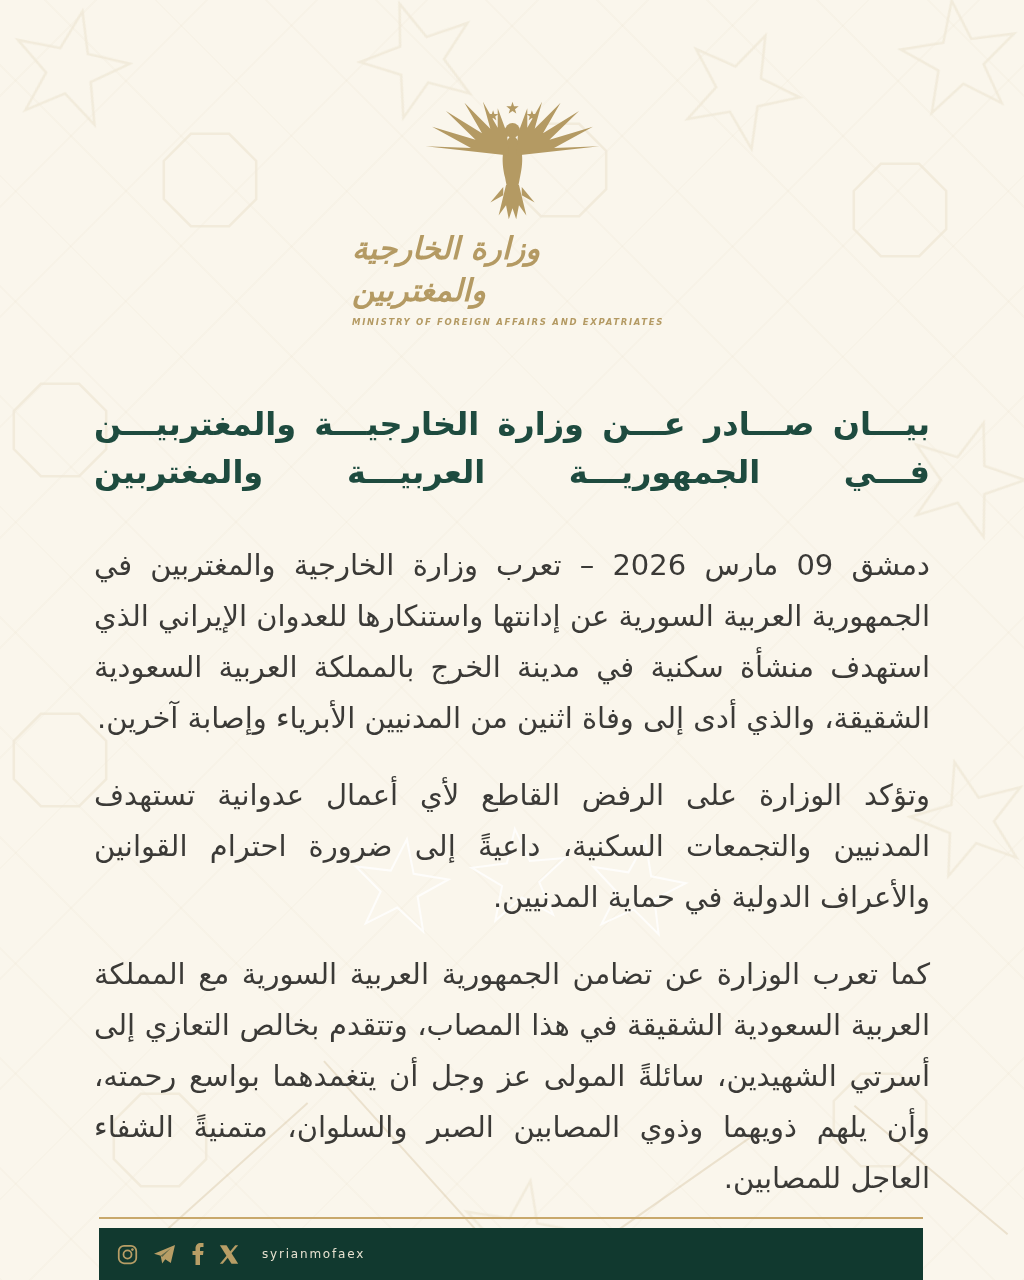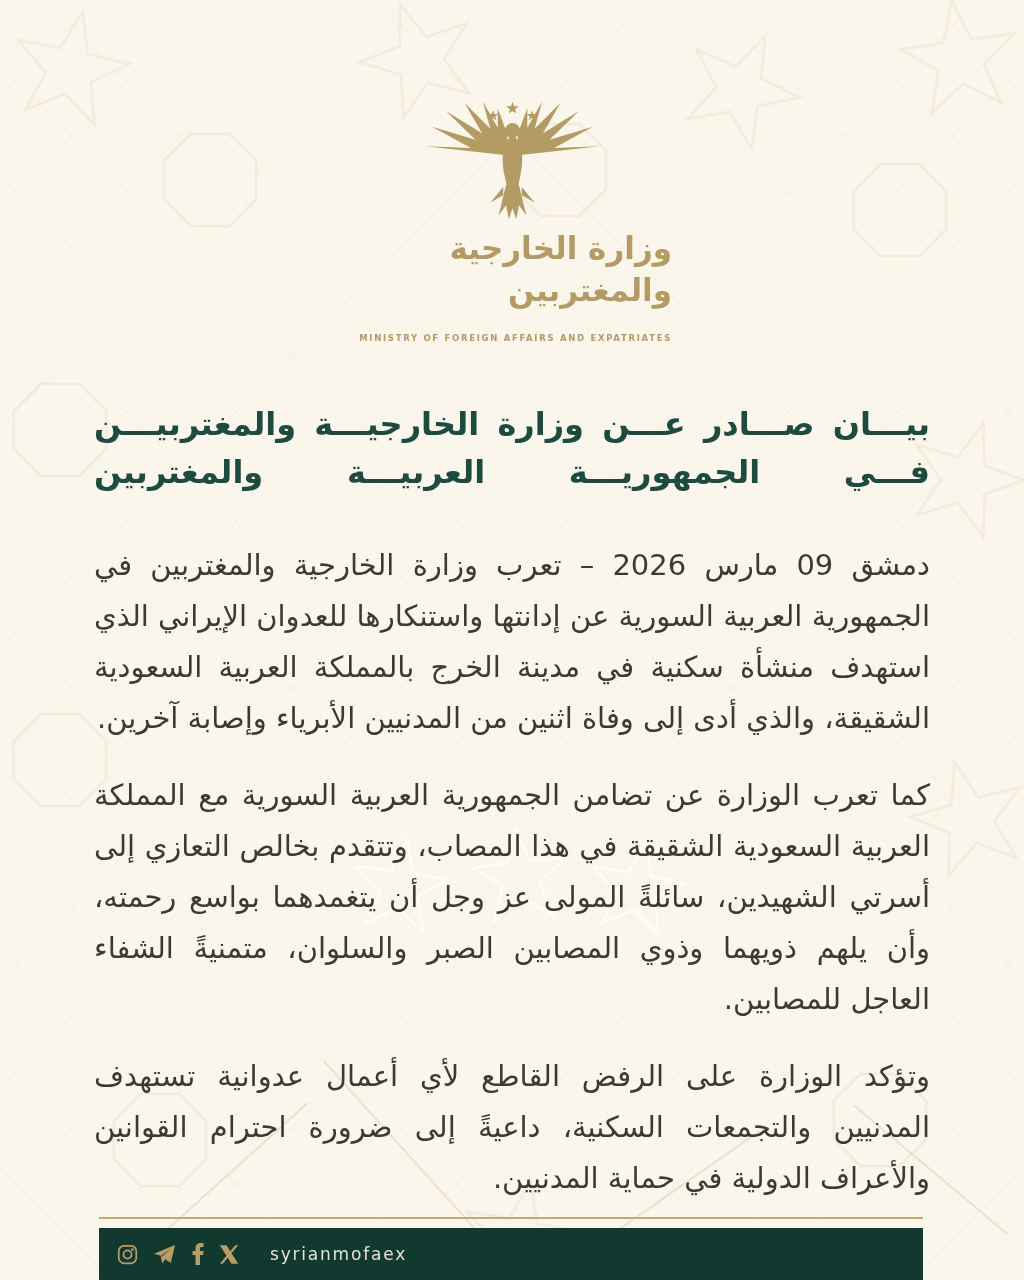--- a/index.html
+++ b/index.html
@@ -19,30 +19,30 @@
   svg.bg-pattern{ position:absolute; inset:0; pointer-events:none; }
   .hairline{ position:absolute; width:2px; background:rgba(182,152,96,0.22); }
   .hl1{ height:260px; left:210px; top:1060px; transform:rotate(48deg); }
   .hl2{ height:320px; left:430px; top:1020px; transform:rotate(-42deg); }
   .hl3{ height:240px; left:660px; top:1080px; transform:rotate(55deg); }
   .hl4{ height:200px; left:930px; top:1070px; transform:rotate(-50deg); }
 
   
   .emblem{
     position:absolute; top:100px; left:50%; transform:translateX(-50%);
-    width:320px; text-align:right;
+    width:320px; text-align:left;font-style:italic;
   }
   .emblem svg{ display:block; margin:0 auto; }
   .calligraphy{
     margin-top:6px;
     font-size:31px; font-weight:bold; color:#b49a63;
     direction:rtl; line-height:1.35;
   }
   .caption{
-    margin-top:21px;
+    margin-top:5px;
     font-size:8.5px; letter-spacing:1.7px; color:#b49a63;
     font-weight:bold;
   }
 
   
   .title{
     position:absolute; top:400px; left:94px; right:94px;
     direction:rtl;
     color:#1e4b3f;
     font-size:32px; font-weight:bold; line-height:1.5;
@@ -71,22 +71,22 @@
   .bar{
     position:absolute; top:1228px; left:99px; width:824px; height:52px;
     background:#11392f;
   }
   .socials{
     position:absolute; left:18px; top:0; height:52px;
     display:flex; align-items:center; gap:15px;
   }
   .socials svg{ display:block; }
   .handle{
-    margin-left:16px;
-    color:#e7e1d0; font-size:17px; letter-spacing:1.8px;
+    margin-left:8px;
+    color:#e7e1d0; font-size:12px; letter-spacing:1.8px;
   }
   .footer-right{
     position:absolute; right:18px; top:50%; transform:translateY(-50%);
     direction:rtl; text-align:right;
   }
   .footer-org{ color:#ddd6c3; font-size:11.5px; line-height:1.55; }
   .footer-date{ color:#cdc2a4; font-size:11px; line-height:1.55; }
 </style>
 </head>
 <body>
@@ -157,22 +157,22 @@
     <div class="caption">MINISTRY OF FOREIGN AFFAIRS AND EXPATRIATES</div>
   </header>
 
   <h1 class="title">
     <span class="t-line">بيـــان صـــادر عـــن وزارة الخارجيـــة والمغتربيـــن</span>
     <span class="t-line">فـــي الجمهوريـــة العربيـــة والمغتربين</span>
   </h1>
 
   <main class="bodytext">
     <p>دمشق 09 مارس 2026 – تعرب وزارة الخارجية والمغتربين في الجمهورية العربية السورية عن إدانتها واستنكارها للعدوان الإيراني الذي استهدف منشأة سكنية في مدينة الخرج بالمملكة العربية السعودية الشقيقة، والذي أدى إلى وفاة اثنين من المدنيين الأبرياء وإصابة آخرين.</p>
+    <p>وتؤكد الوزارة على الرفض القاطع لأي أعمال عدوانية تستهدف المدنيين والتجمعات السكنية، داعيةً إلى ضرورة احترام القوانين والأعراف الدولية في حماية المدنيين.</p>
     <p>كما تعرب الوزارة عن تضامن الجمهورية العربية السورية مع المملكة العربية السعودية الشقيقة في هذا المصاب، وتتقدم بخالص التعازي إلى أسرتي الشهيدين، سائلةً المولى عز وجل أن يتغمدهما بواسع رحمته، وأن يلهم ذويهما وذوي المصابين الصبر والسلوان، متمنيةً الشفاء العاجل للمصابين.</p>
-    <p>وتؤكد الوزارة على الرفض القاطع لأي أعمال عدوانية تستهدف المدنيين والتجمعات السكنية، داعيةً إلى ضرورة احترام القوانين والأعراف الدولية في حماية المدنيين.</p>
   </main>
 
   <div class="divider"></div>
   <footer class="bar">
     <div class="socials">
 
       <svg width="21" height="21" viewBox="0 0 24 24">
         <rect x="2" y="2" width="20" height="20" rx="6" fill="none" stroke="#b89e66" stroke-width="2"></rect>
         <circle cx="12" cy="12" r="4.6" fill="none" stroke="#b89e66" stroke-width="2"></circle>
         <circle cx="17.6" cy="6.4" r="1.5" fill="#b89e66"></circle>

